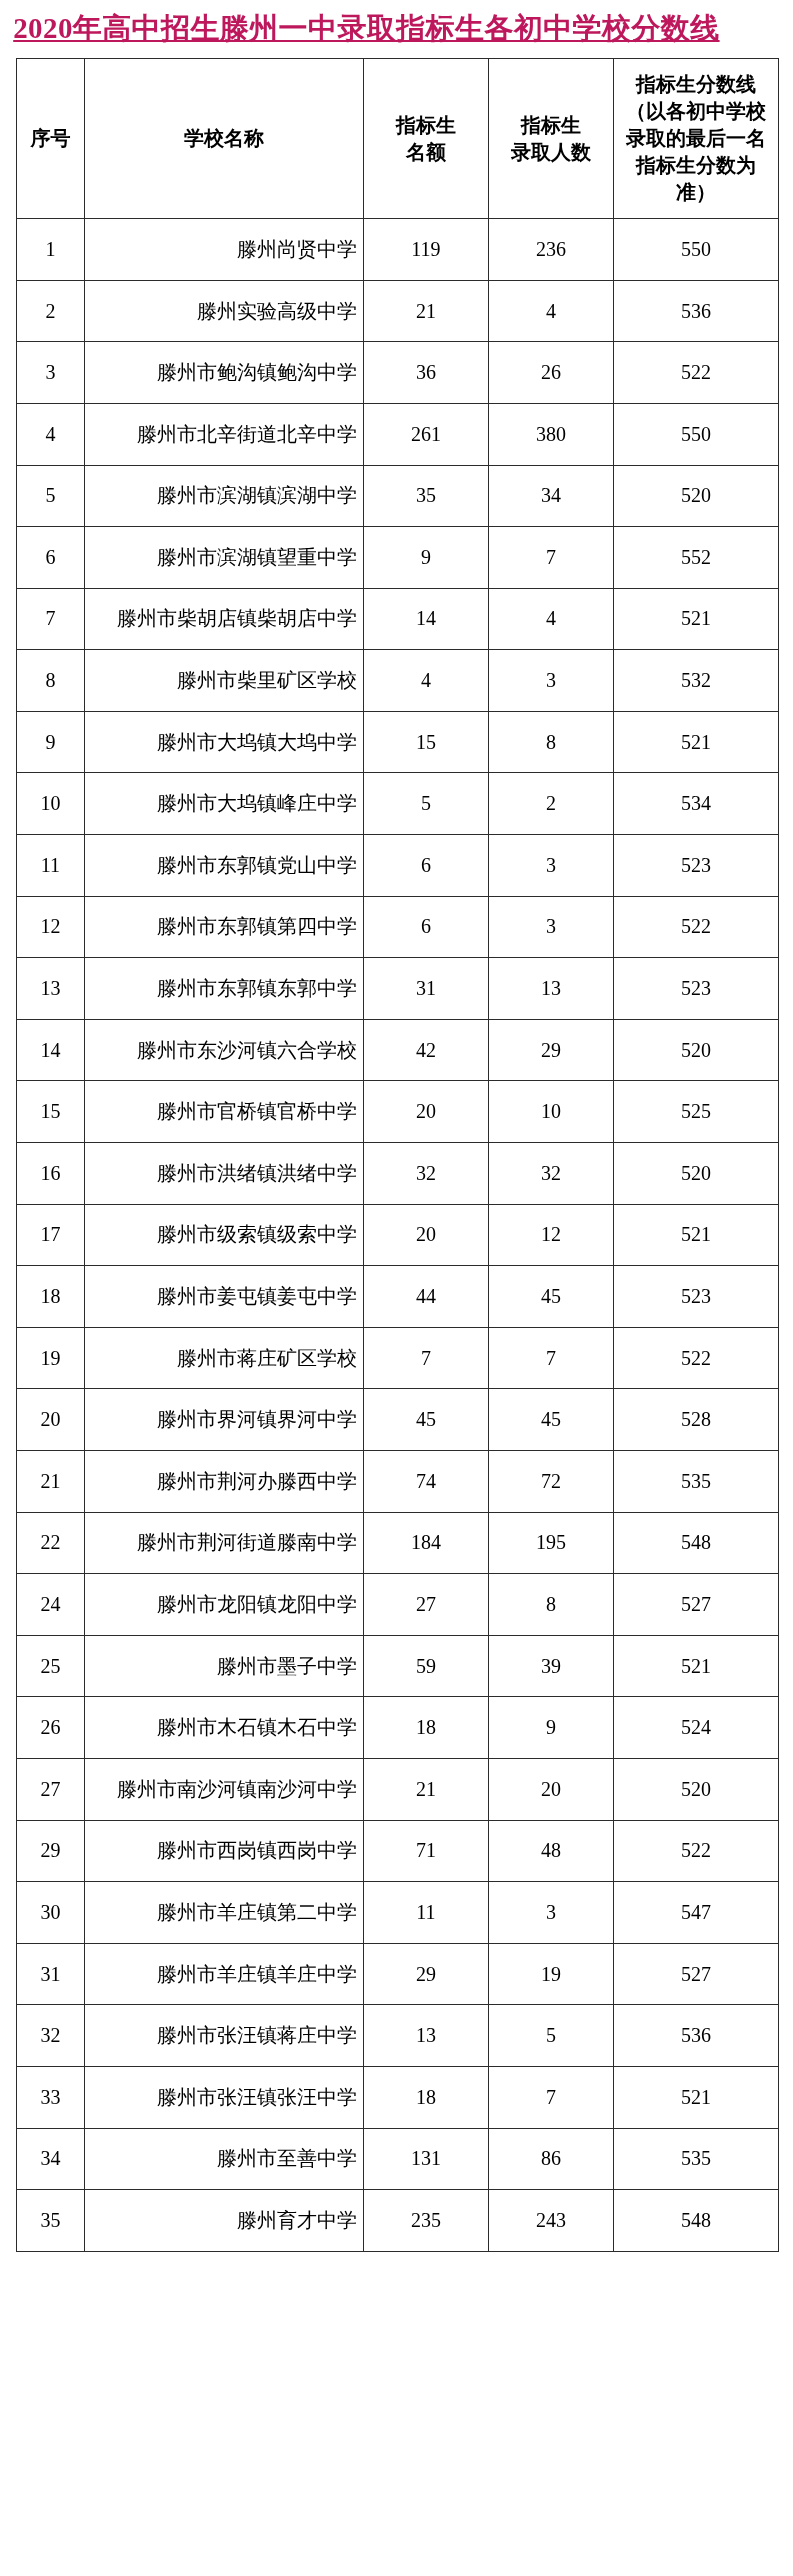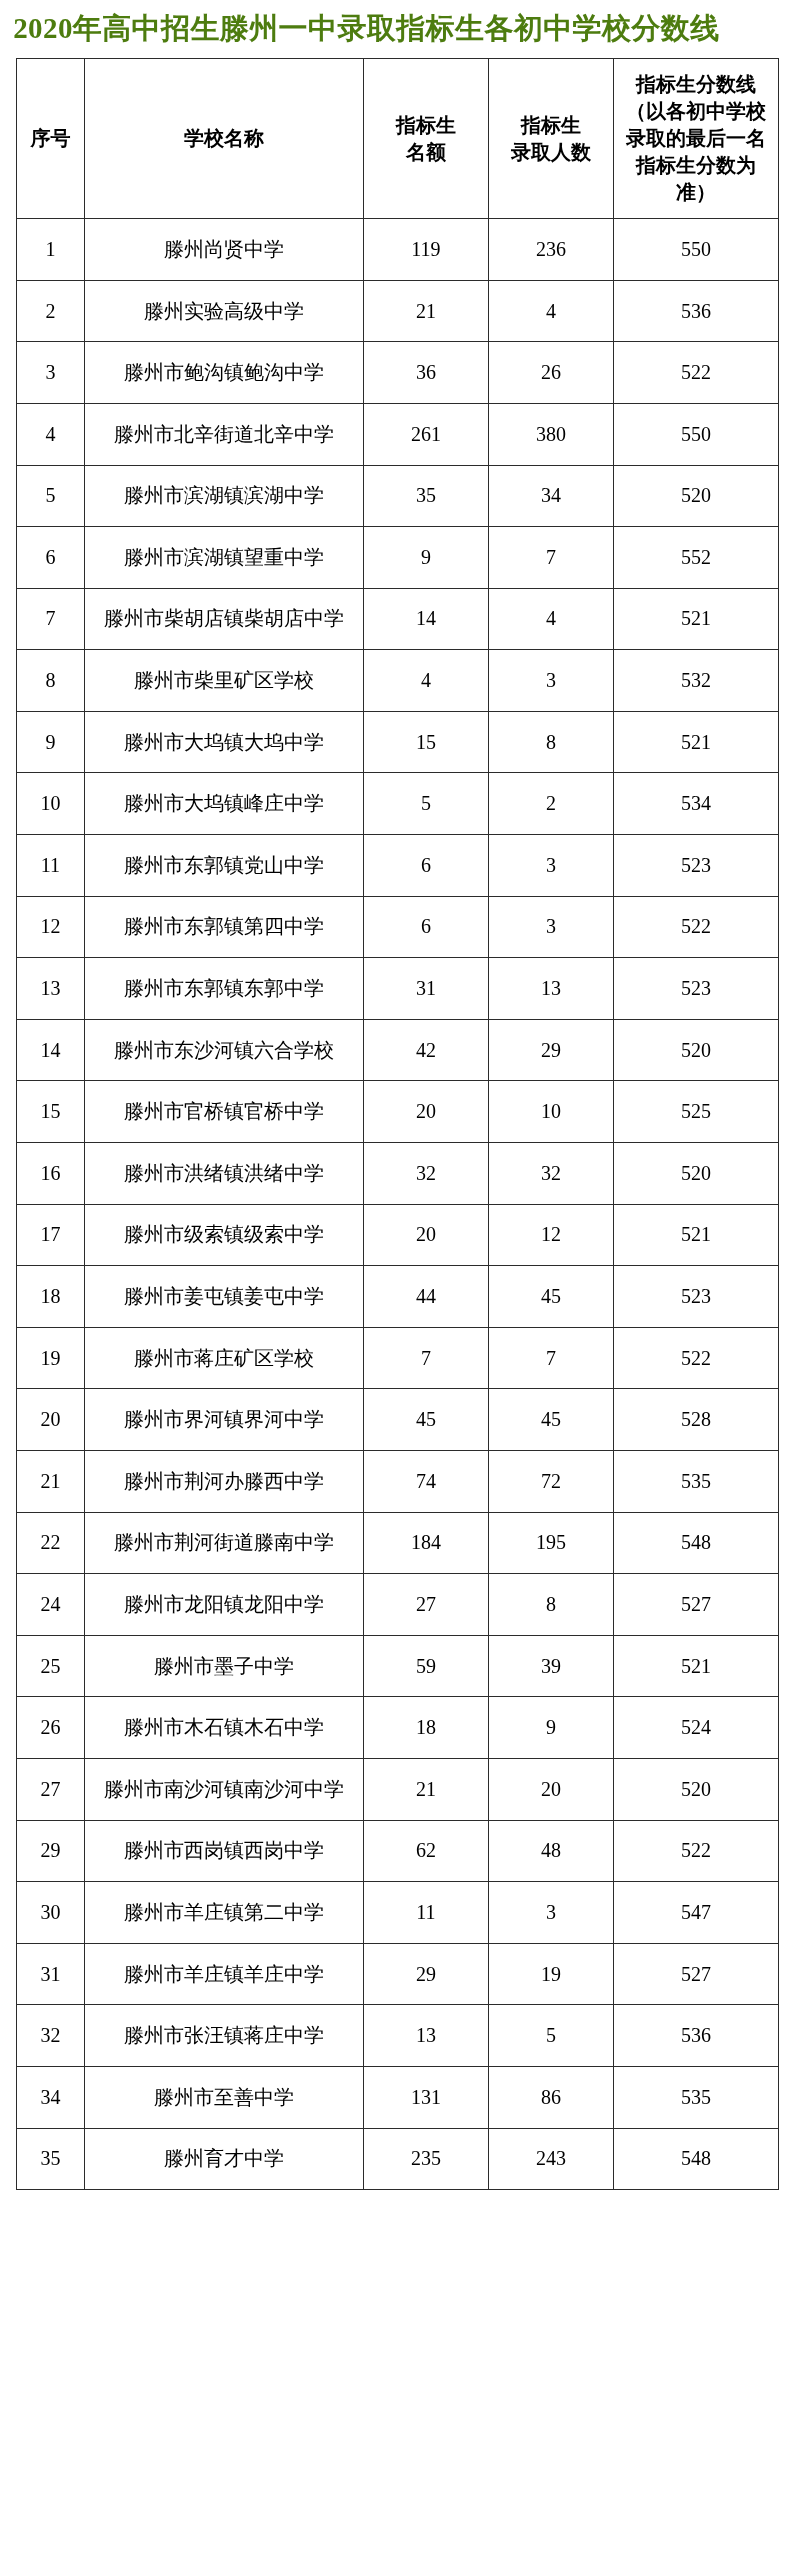--- a/index.html
+++ b/index.html
@@ -17,22 +17,23 @@
     box-sizing: border-box;
     padding: 0;
     background: #ffffff;
   }
   .title {
     font-size: 29px;
     font-weight: bold;
     line-height: 1.25;
     padding: 10.3px 0 11.8px 13.2px;
     letter-spacing: 0.4px;
-    color: #4d7c0f;
+    color: #be185d;
     font-family: "Liberation Serif", serif;
+    text-decoration: underline;
   }
   .table-wrap {
     padding: 0 16px 14.7px 16px;
     box-sizing: border-box;
   }
   table.data {
     border-collapse: collapse;
     width: 761px;
     table-layout: fixed;
     background: #ffffff;
@@ -72,20 +73,21 @@
     padding-left: 8.8px;
     padding-right: 8.8px;
   }
   tbody td {
     height: 46px;
   }
   tbody td.school {
     font-size: 20px;
     padding-left: 5.9px;
     padding-right: 5.9px;
+    text-align: right;
   }
   .nowrap-lines {
     white-space: pre-line;
   }
 </style>
 </head>
 <body>
 
 <div class="page">
 
@@ -294,21 +296,21 @@
           <tr>
             <td>27</td>
             <td class="school">滕州市南沙河镇南沙河中学</td>
             <td>21</td>
             <td>20</td>
             <td>520</td>
           </tr>
           <tr>
             <td>29</td>
             <td class="school">滕州市西岗镇西岗中学</td>
-            <td>62</td>
+            <td>71</td>
             <td>48</td>
             <td>522</td>
           </tr>
           <tr>
             <td>30</td>
             <td class="school">滕州市羊庄镇第二中学</td>
             <td>11</td>
             <td>3</td>
             <td>547</td>
           </tr>
@@ -320,20 +322,27 @@
             <td>527</td>
           </tr>
           <tr>
             <td>32</td>
             <td class="school">滕州市张汪镇蒋庄中学</td>
             <td>13</td>
             <td>5</td>
             <td>536</td>
           </tr>
           <tr>
+            <td>33</td>
+            <td class="school">滕州市张汪镇张汪中学</td>
+            <td>18</td>
+            <td>7</td>
+            <td>521</td>
+          </tr>
+          <tr>
             <td>34</td>
             <td class="school">滕州市至善中学</td>
             <td>131</td>
             <td>86</td>
             <td>535</td>
           </tr>
           <tr>
             <td>35</td>
             <td class="school">滕州育才中学</td>
             <td>235</td>

